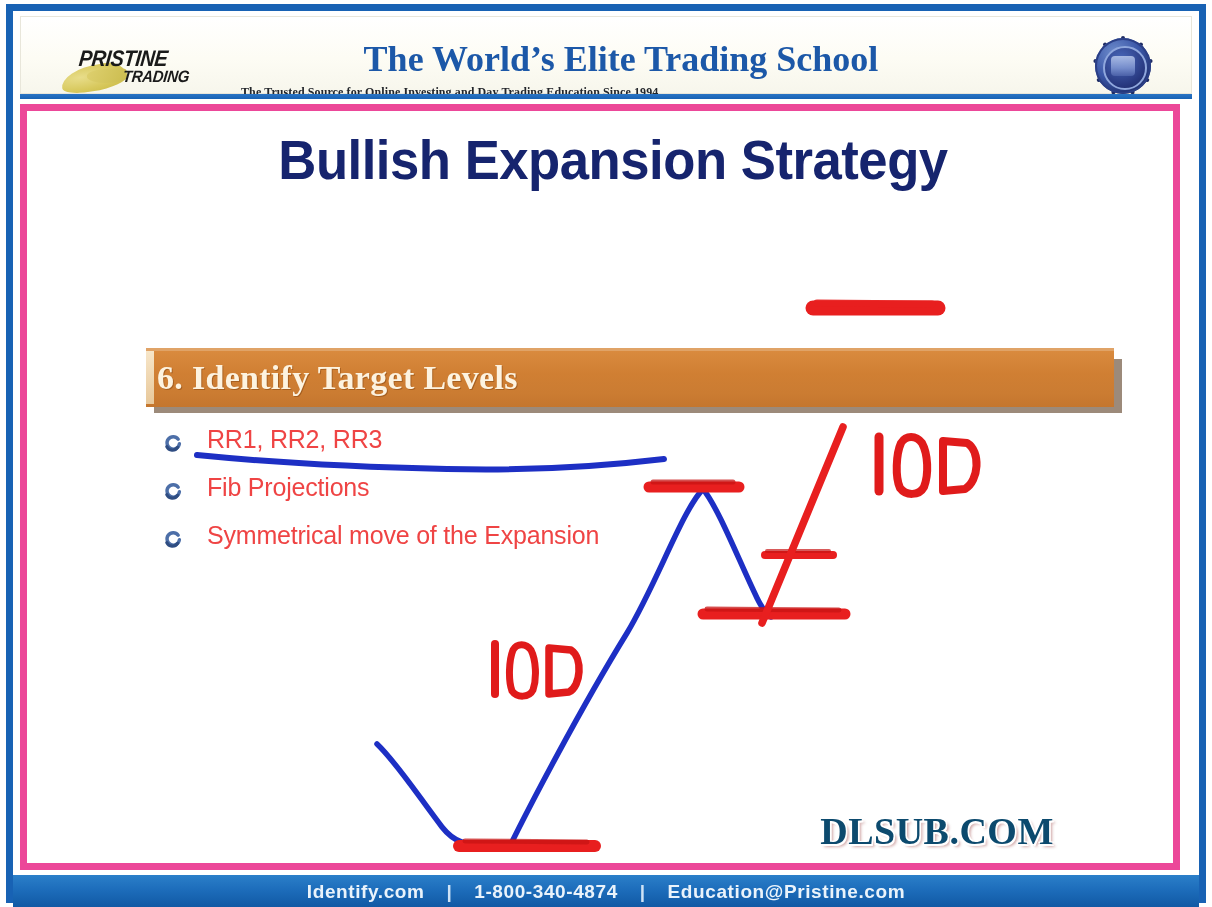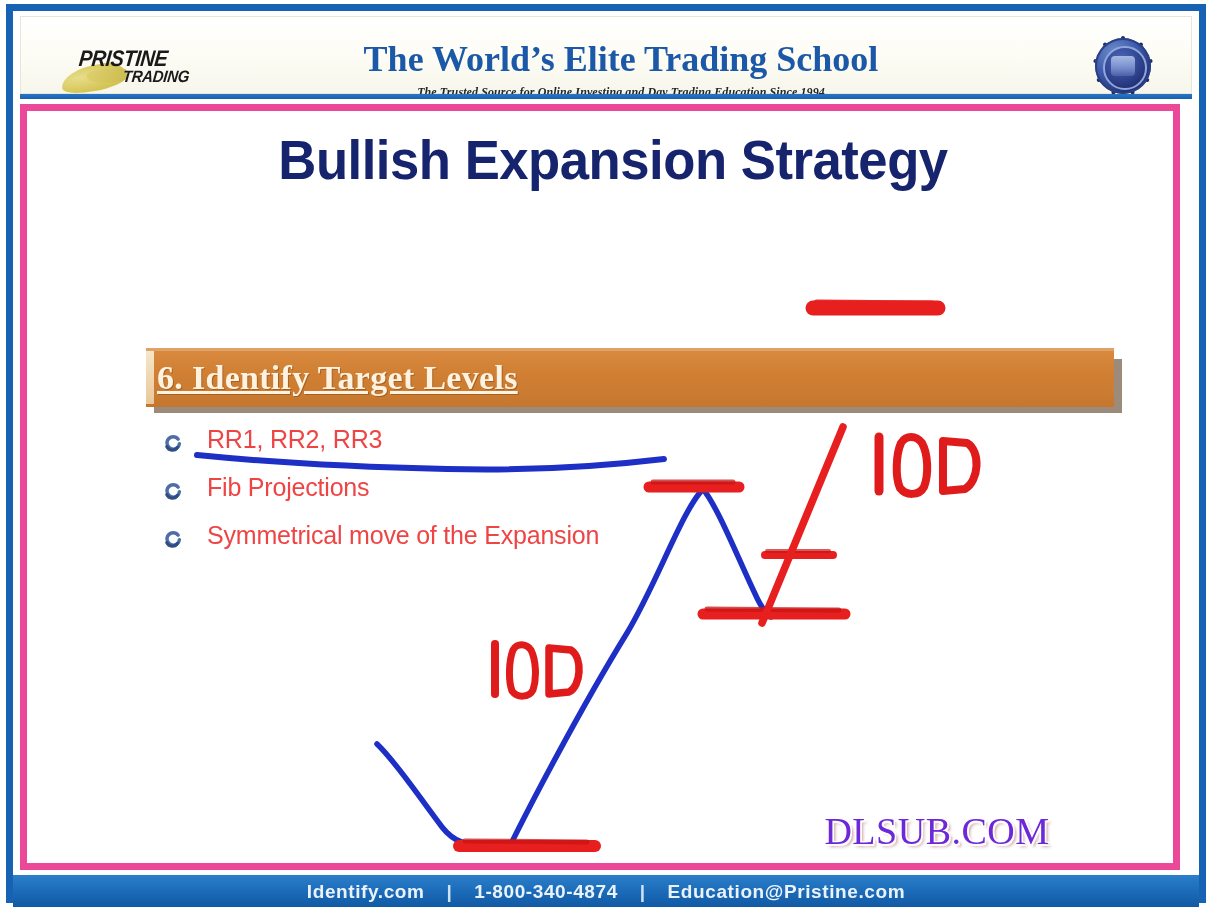--- a/index.html
+++ b/index.html
@@ -117,24 +117,23 @@
     font-size: 36px;
     color: #1c58a8;
     line-height: 1.05;
     white-space: nowrap;
   }
   .hdr-sub {
     position: absolute;
     left: 220px;
     top: 68px;
     width: 760px;
-    text-align: center;
+    text-align: left;
     font-family: "Liberation Serif", serif;
     font-weight: bold;
-    font-style: italic;
     font-size: 12px;
     color: #23262b;
     letter-spacing: 0.1px;
     white-space: nowrap;
   }
 
   
   .seal {
     position: absolute;
     right: 36px;
@@ -241,21 +240,20 @@
   .banner-text {
     position: absolute;
     left: 130px;
     top: 248px;
     font-family: "Liberation Serif", serif;
     font-weight: bold;
     font-size: 34px;
     color: #fdf3e0;
     letter-spacing: 0.3px;
     text-shadow: 1px 1px 0 rgba(120,60,10,.45);
-    text-decoration: underline;
   }
 
   
   .bullets {
     position: absolute;
     left: 136px;
     top: 312px;
     width: 700px;
   }
   .bullet-row {
@@ -294,22 +292,22 @@
   .watermark {
     position: absolute;
     left: 660px;
     top: 700px;
     width: 500px;
     text-align: center;
     pointer-events: none;
   }
   .wm-line {
     font-family: "Liberation Serif", serif;
-    font-weight: normal;
-    color: #6d28d9;
+    font-weight: bold;
+    color: #0c4a6e;
     line-height: 1.06;
     letter-spacing: 0.5px;
     text-shadow:
       -1.5px -1.5px 0 #ffffff,
        1.5px -1.5px 0 #ffffff,
       -1.5px  1.5px 0 #ffffff,
        1.5px  1.5px 0 #ffffff,
        3px 3px 3px rgba(120,0,0,.35);
   }
   .wm-1 { font-size: 38px; }

